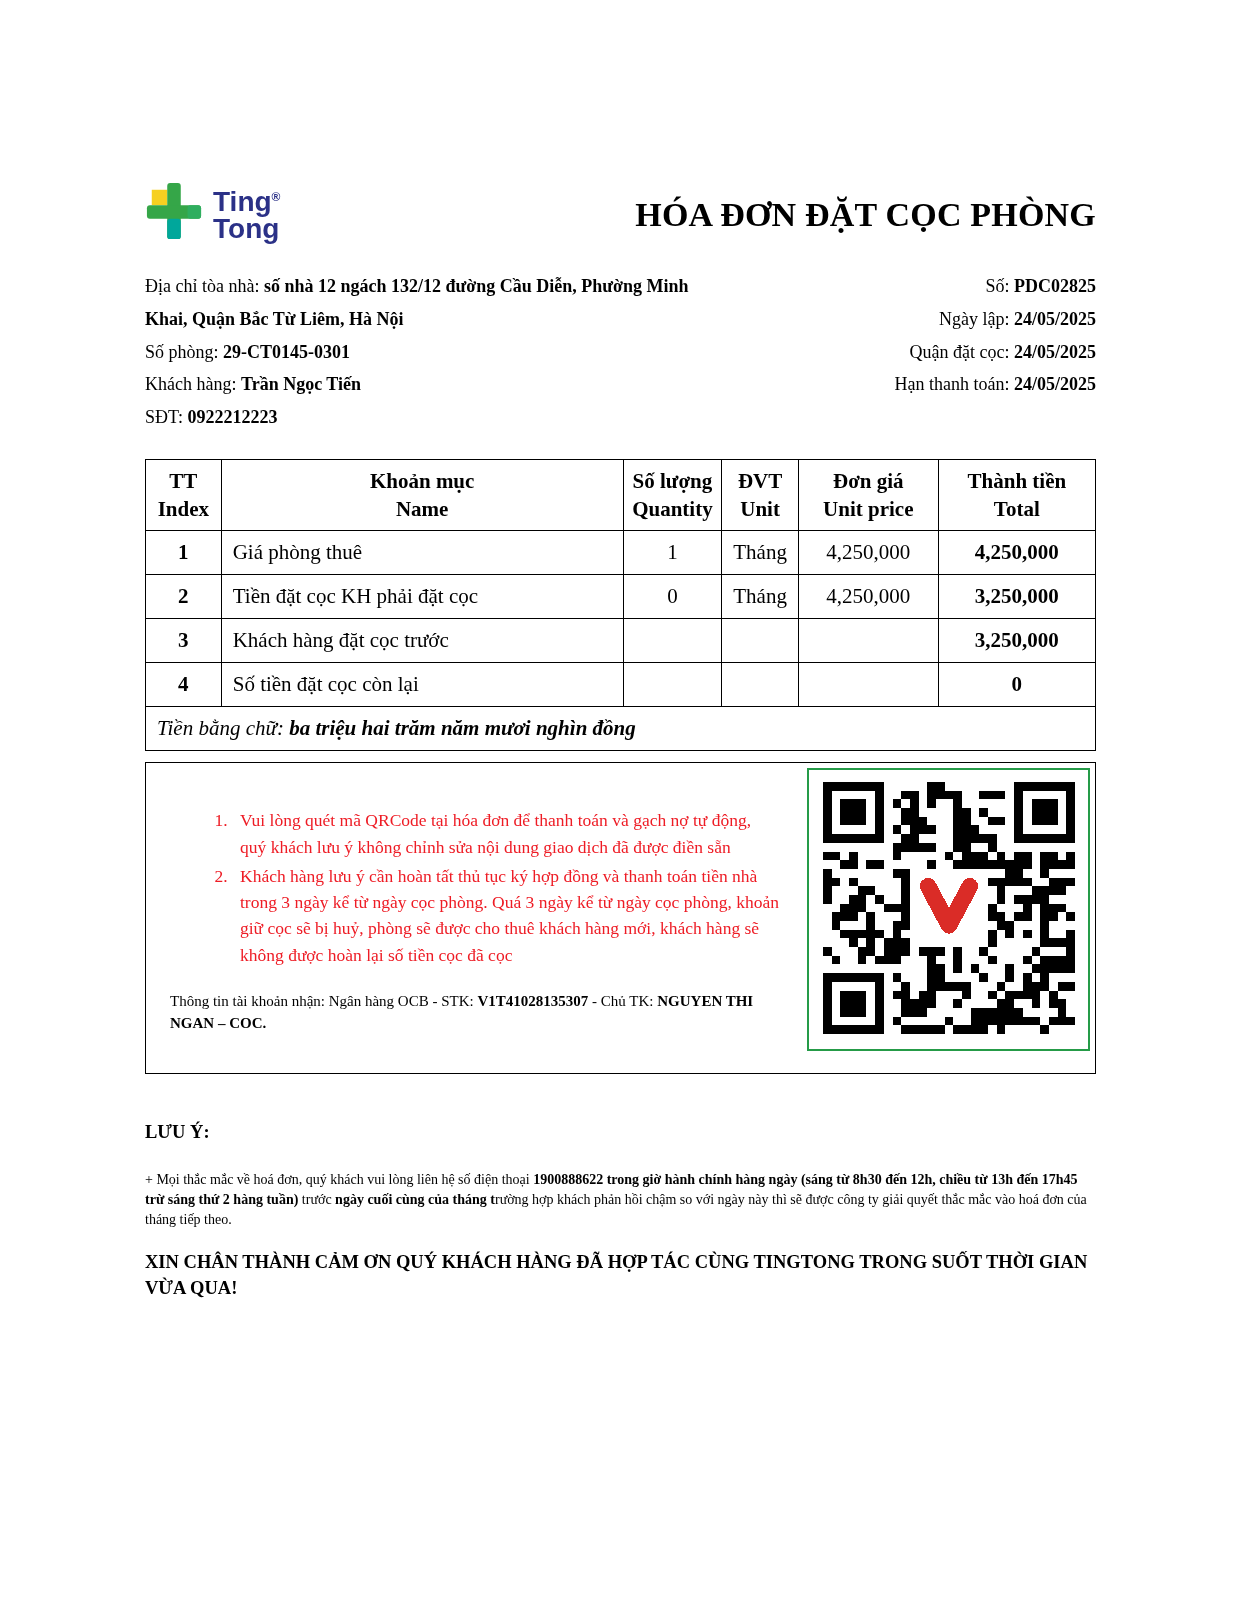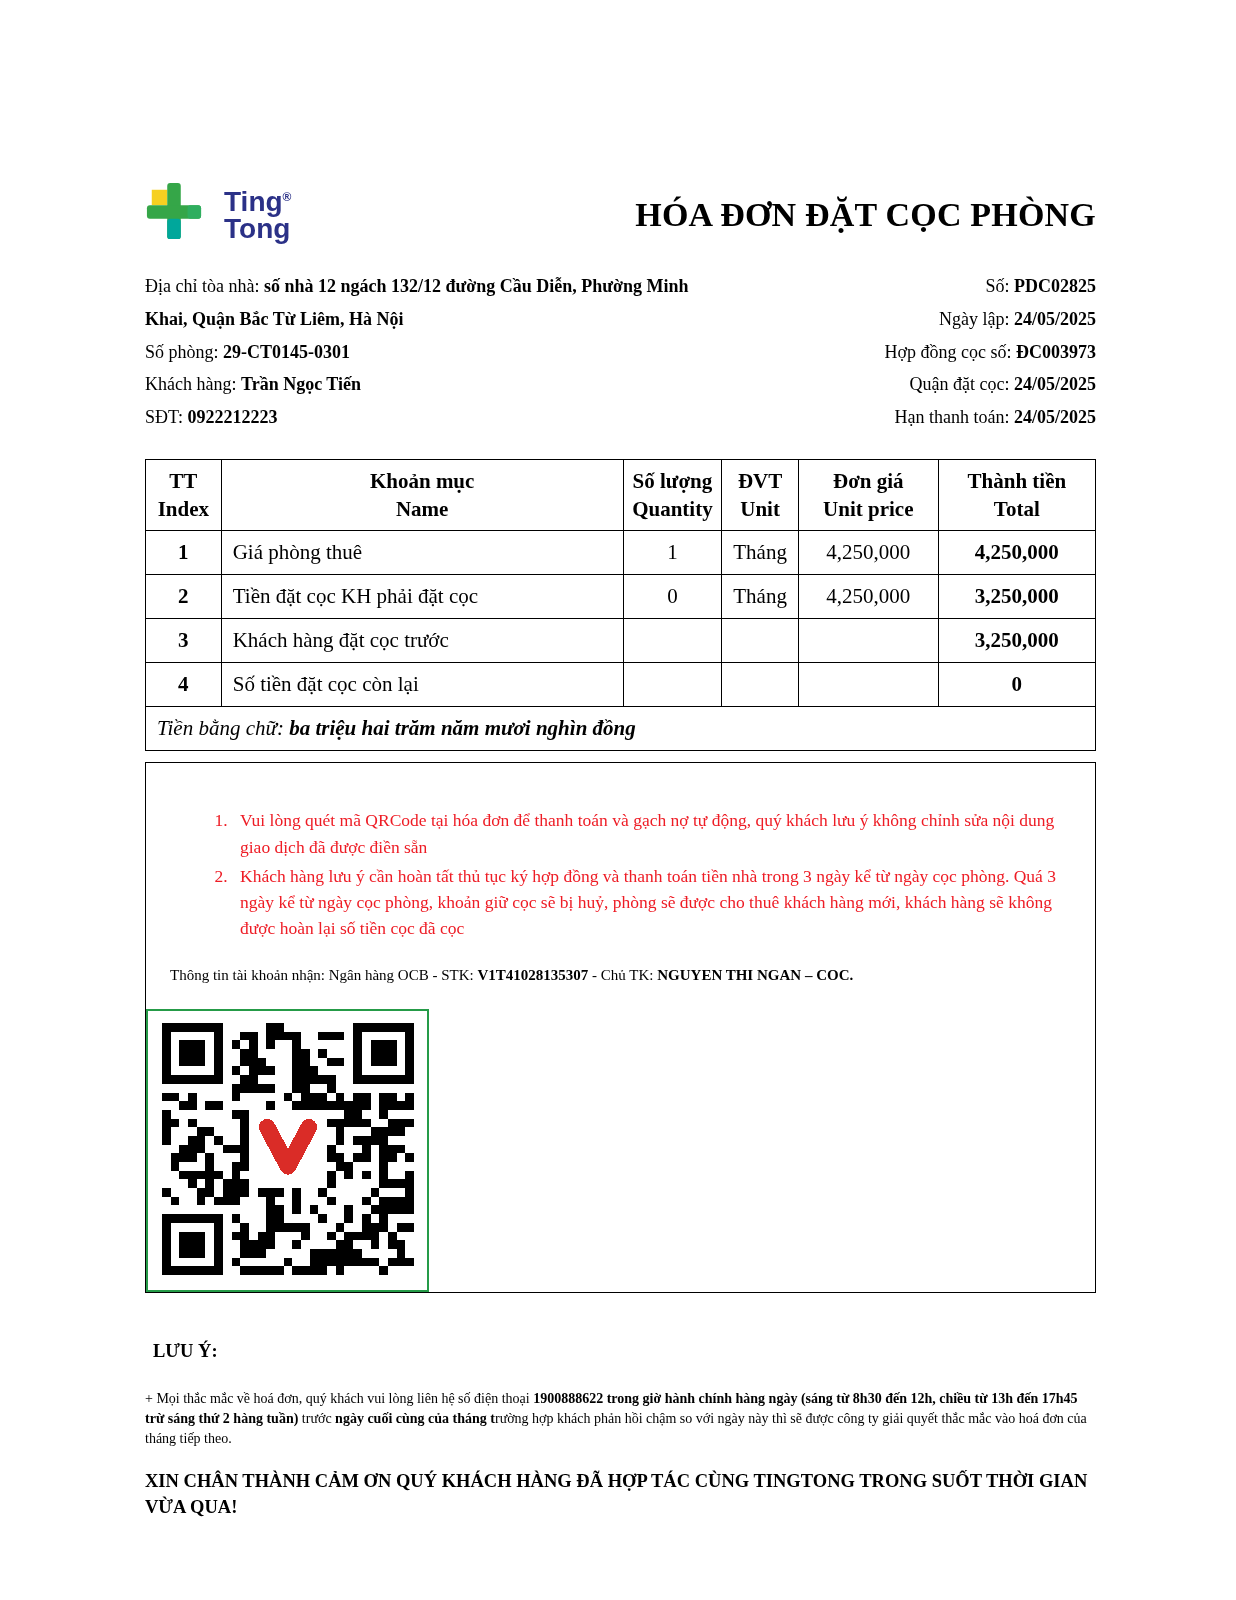--- a/index.html
+++ b/index.html
@@ -6,21 +6,21 @@
   html, body { margin: 0; padding: 0; }
   body {
     width: 1236px; height: 1600px; overflow: hidden;
     background: #ffffff; color: #000;
     font-family: "Liberation Serif", serif;
   }
   .page { padding: 180px 140px 0 145px; }
 
   
   .top-row { display: flex; justify-content: space-between; align-items: flex-start; }
-  .logo { display: flex; align-items: flex-start; gap: 21px; }
+  .logo { display: flex; align-items: flex-start; gap: 10px; }
   .logo-mark { width: 58px; height: 64px; flex: 0 0 auto; }
   .logo-text {
     font-family: "Liberation Sans", sans-serif; font-weight: bold;
     color: #2b3187; font-size: 28px; line-height: 27px; margin-top: 4px;
   }
   .reg { font-size: 12px; vertical-align: super; }
   .doc-title { margin: 16px 0 0 0; font-size: 34px; font-weight: bold; letter-spacing: 0.2px; }
 
   
   .info-row { display: flex; justify-content: space-between; margin-top: 26px; font-size: 18px; }
@@ -36,33 +36,33 @@
   .col-name { width: 43.2%; margin-top: 24px; }
   .col-qty { width: 10.4%; }
   .col-unit { width: 6.9%; }
   .col-price { width: 14.8%; }
   .col-total { width: 16.7%; }
   .ta-c { text-align: center; }
   .bold { font-weight: bold; }
   .words-cell { font-style: italic; padding: 10px 12px; }
 
   
-  .notes-box { border: 1.6px solid #000; margin-top: 11px; display: flex; min-height: 312px; flex-direction: column; }
+  .notes-box { border: 1.6px solid #000; margin-top: 11px; display: flex; min-height: 312px; }
   .notes-text { flex: 1; padding: 44px 26px 18px 6px; }
   ol.red-list { color: #ee1c25; font-size: 17.5px; line-height: 1.5; margin: 0; padding-left: 80px; }
   ol.red-list li { padding-left: 8px; margin-bottom: 3px; }
   .bank-line { margin: 22px 0 0 18px; font-size: 15px; line-height: 1.5; }
   .qr-wrap {
     width: 283px; height: 283px; border: 2px solid #259b48;
     margin: 5px 5px 0 0; align-self: flex-start; background: #fff;
     display: flex; align-items: center; justify-content: center; flex: 0 0 auto;
   }
 
   
-  .luu-y { margin-top: 48px; font-size: 18.5px; font-weight: bold; margin-left: 8px; }
+  .luu-y { margin-top: 48px; font-size: 18.5px; font-weight: bold; }
   .foot-par { margin: 27px 0 0 0; font-size: 14px; line-height: 1.42; }
   .thanks { margin: 19px 0 0 0; font-size: 18.5px; font-weight: bold; line-height: 1.42; }
 </style>
 </head>
 <body>
 
 <div class="page">
 
   <div class="top-row">
     <div class="logo">
@@ -84,21 +84,20 @@
   <div class="info-row">
     <div class="info-left">
       <div><span>Địa chỉ tòa nhà: </span><span style="font-weight: bold;">số nhà 12 ngách 132/12 đường Cầu Diễn, Phường Minh Khai, Quận Bắc Từ Liêm, Hà Nội</span></div>
       <div><span>Số phòng: </span><span style="font-weight: bold;">29-CT0145-0301</span></div>
       <div><span>Khách hàng: </span><span style="font-weight: bold;">Trần Ngọc Tiến</span></div>
       <div><span>SĐT: </span><span style="font-weight: bold;">0922212223</span></div>
     </div>
     <div class="info-right">
       <div><span>Số: </span><span style="font-weight: bold;">PDC02825</span></div>
       <div><span>Ngày lập: </span><span style="font-weight: bold;">24/05/2025</span></div>
-      <div><span>Hợp đồng cọc số: </span><span style="font-weight: bold;">ĐC003973</span></div>
       <div><span>Quận đặt cọc: </span><span style="font-weight: bold;">24/05/2025</span></div>
       <div><span>Hạn thanh toán: </span><span style="font-weight: bold;">24/05/2025</span></div>
     </div>
   </div>
 
   <table class="items">
     <thead>
       <tr>
         <th class="col-tt">
           <div>TT</div>

